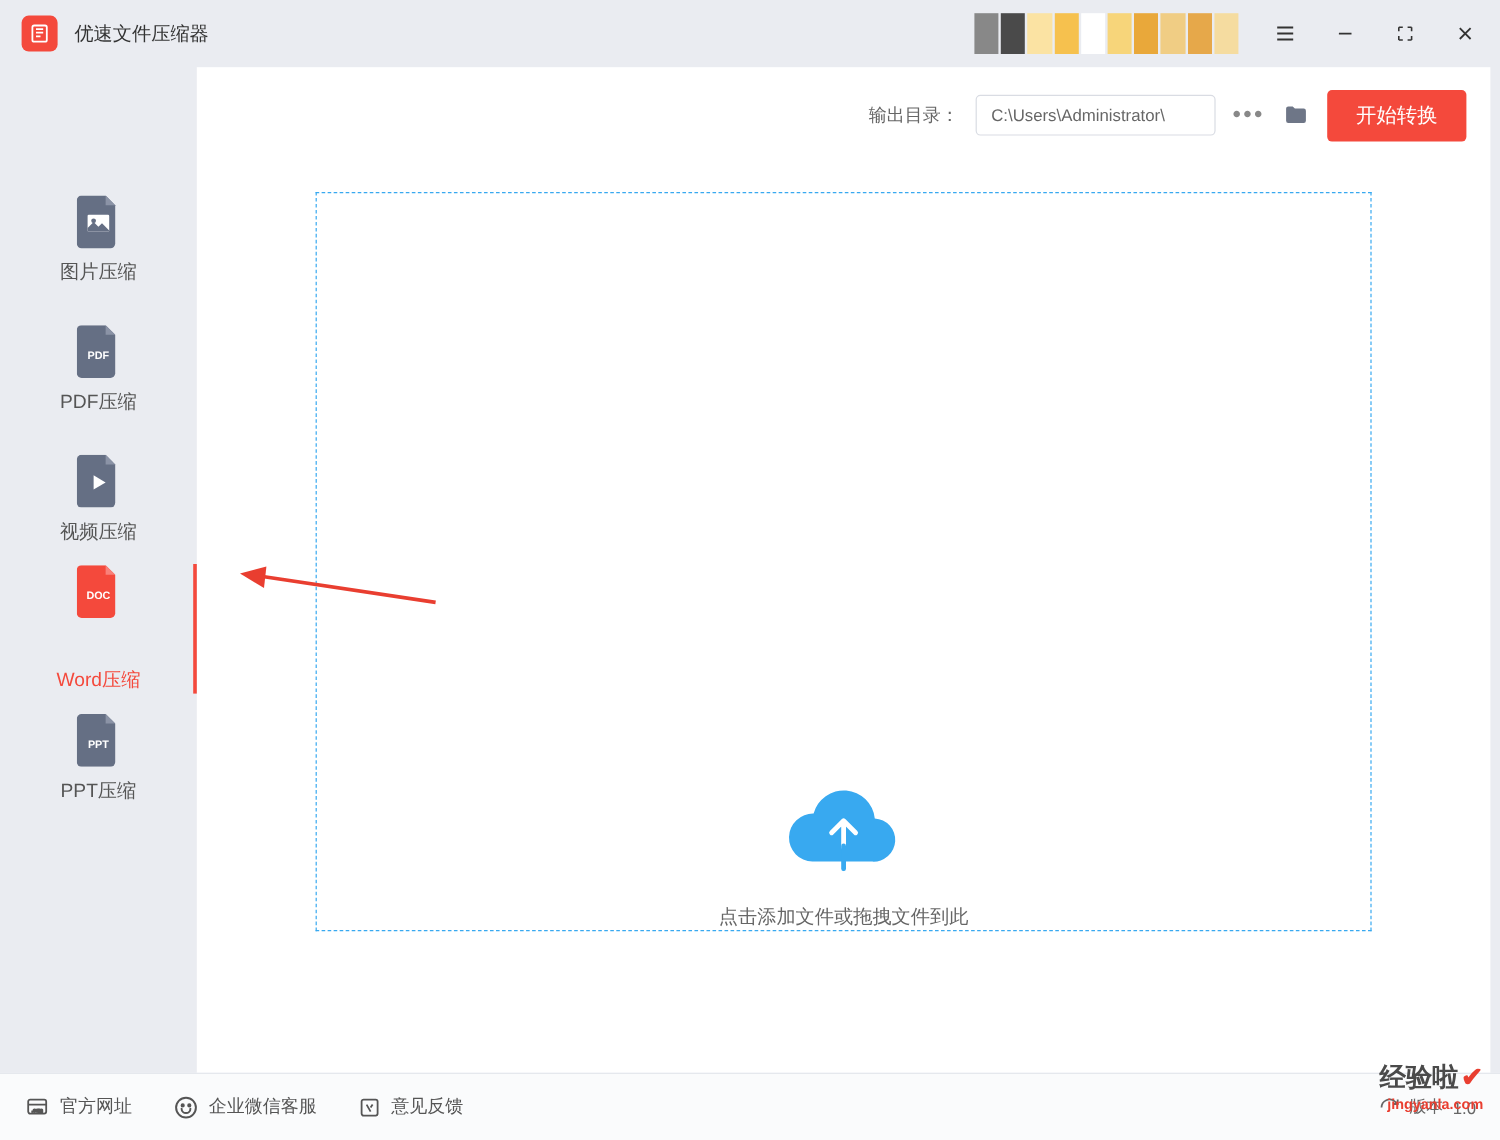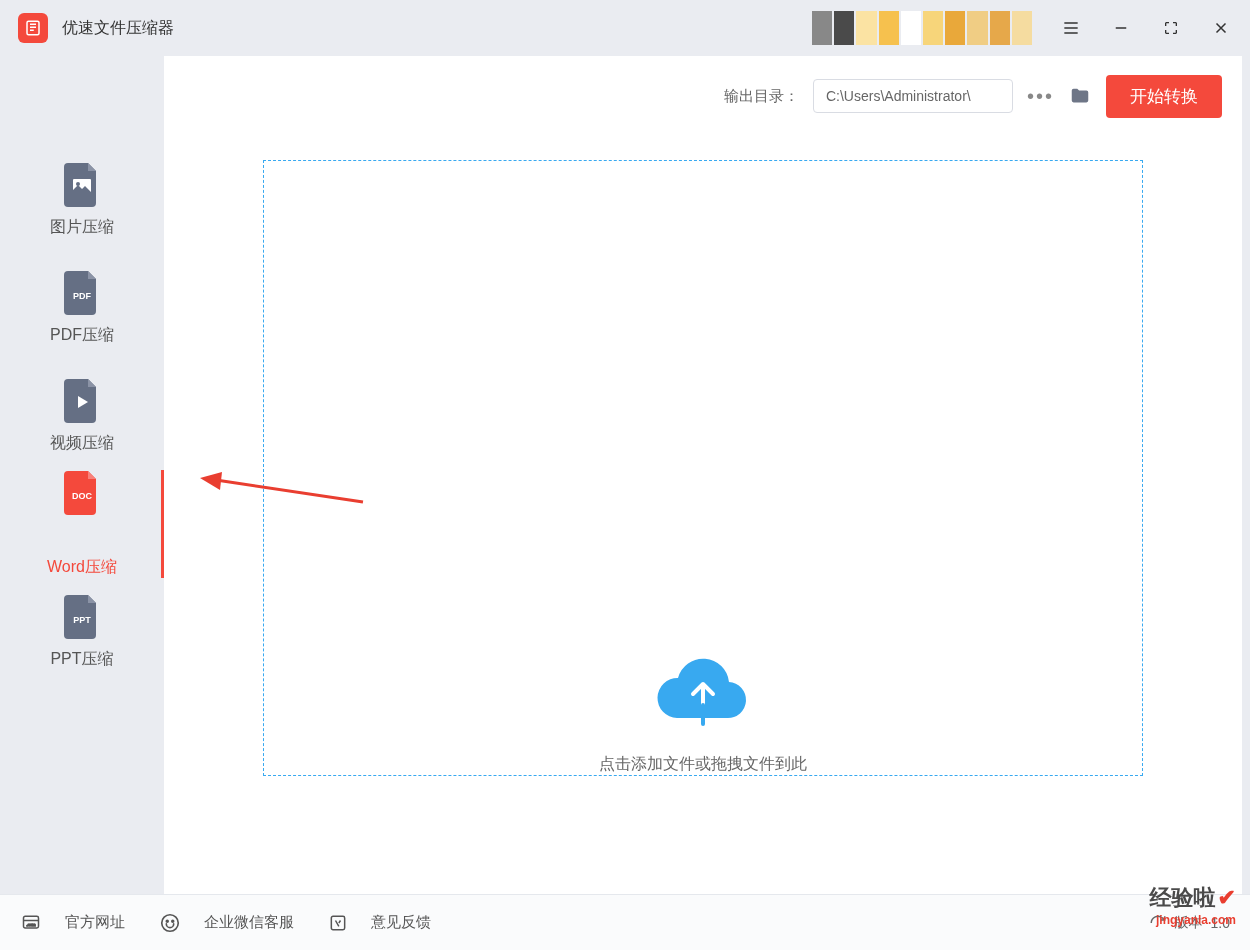--- a/index.html
+++ b/index.html
@@ -28,21 +28,21 @@
 .out-path { border:1px solid #d9dce3; border-radius:4px; padding:8px 12px; color:#666; font-size:14px; width:200px; white-space:nowrap; overflow:hidden; }
 .dots { color:#888; font-size:20px; letter-spacing:2px; cursor:pointer; }
 .folder-icon { color:#6e7687; cursor:pointer; }
 .start-btn { background:#f4493c; color:#fff; font-size:17px; padding:10px 24px; border-radius:4px; cursor:pointer; border:none; }
 .drop-wrap { flex:1; display:flex; justify-content:center; padding:24px 0 36px 0; position:relative; }
 .drop-zone { width:880px; height:616px; border:1px dashed #38a9f0; display:flex; flex-direction:column; align-items:center; justify-content:flex-end; gap:28px; cursor:pointer; }
 .cloud { color:#38a9f0; }
 .drop-text { color:#666; font-size:16px; }
 .arrow-annotation { position:absolute; left:14px; top:334px; pointer-events:none; }
 .footer { height:56px; background:#fafbfc; border-top:1px solid #e5e8ed; display:flex; align-items:center; padding:0 20px; gap:34px; }
-.footer-link { display:flex; align-items:center; gap:23px; color:#555; font-size:15px; cursor:pointer; }
+.footer-link { display:flex; align-items:center; gap:8px; color:#555; font-size:15px; cursor:pointer; }
 .footer-right { margin-left:auto; display:flex; align-items:center; gap:8px; color:#666; font-size:14px; }
 .watermark { position:absolute; right:14px; bottom:23px; text-align:right; pointer-events:none; }
 .watermark .wm-top { font-size:22px; font-weight:bold; color:#4a4a4a; display:flex; align-items:center; gap:2px; }
 .watermark .wm-top .check { color:#e93e30; }
 .watermark .wm-bottom { font-size:12px; color:#e93e30; font-weight:bold; }
 svg { display:block; }
 </style>
 </head>
 <body>
 

